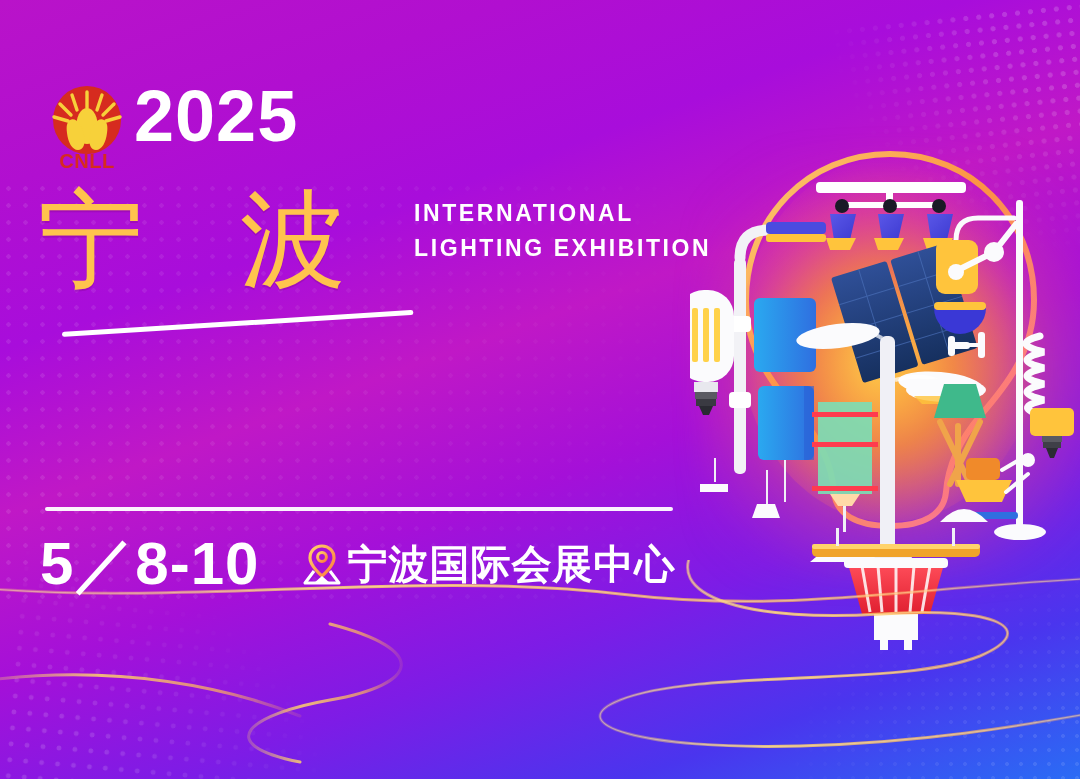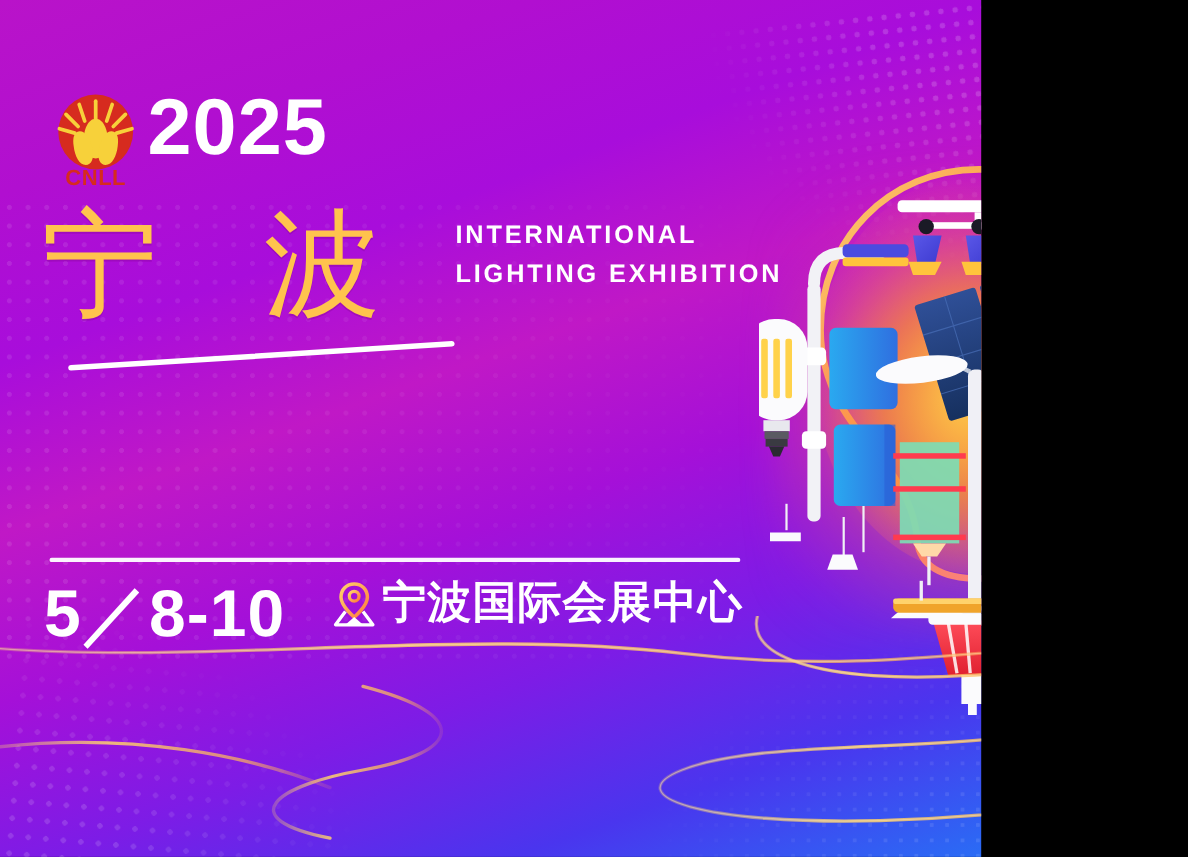--- a/index.html
+++ b/index.html
@@ -1,20 +1,20 @@
 <!DOCTYPE html>
 <html><head>
 <meta charset="utf-8">
 <style>
   * { margin:0; padding:0; box-sizing:border-box; }
   html, body { width:1080px; height:779px; overflow:hidden; background:#000; }
   body { font-family:"Liberation Sans", sans-serif; }
 
   #banner{
-    position:relative; width:892px; height:779px; overflow:hidden;
+    position:relative; width:1080px; height:779px; overflow:hidden;
     background:
       radial-gradient(ellipse 620px 520px at 880px 330px, rgba(255,170,40,0.00) 62%, rgba(255,120,60,0.00) 100%),
       linear-gradient(160deg, #b913c9 0%, #b10fd0 16%, #a80ddb 30%, #c018c6 44%, #a510d8 58%, #7d1ce6 72%, #4a35ee 86%, #2a6cf5 100%);
   }
 
   
   .dots{
     position:absolute; inset:0; pointer-events:none;
     background-image:radial-gradient(circle, rgba(255,255,255,0.13) 1.9px, transparent 2.2px);
     background-size:15px 15px;
@@ -87,21 +87,21 @@
     position:absolute; left:34px; top:356px;
     font-size:128px; font-weight:bold; color:#ffffff;
     letter-spacing:4px; line-height:1.02;
     font-family:"DejaVu Sans", sans-serif;
     text-shadow:0 3px 10px rgba(90,0,110,.25);
   }
   .rule{
     position:absolute; left:45px; top:507px; width:628px; height:4px;
     background:#ffffff; border-radius:2px; opacity:.95;
   }
-  .dateline{ position:absolute; left:40px; top:528px; height:72px; display:flex; }
+  .dateline{ position:absolute; left:40px; top:528px; height:72px; display:flex; align-items:center; }
   .date{
     font-size:60px; font-weight:bold; color:#ffffff; line-height:1;
     font-family:"Liberation Sans", sans-serif; letter-spacing:1px;
   }
   .pin{ margin-left:44px; width:38px; height:42px; }
   .venue{
     margin-left:6px; font-size:40px; font-weight:bold; color:#ffffff;
     font-family:"DejaVu Sans", sans-serif; letter-spacing:1px; line-height:1;
   }
 

